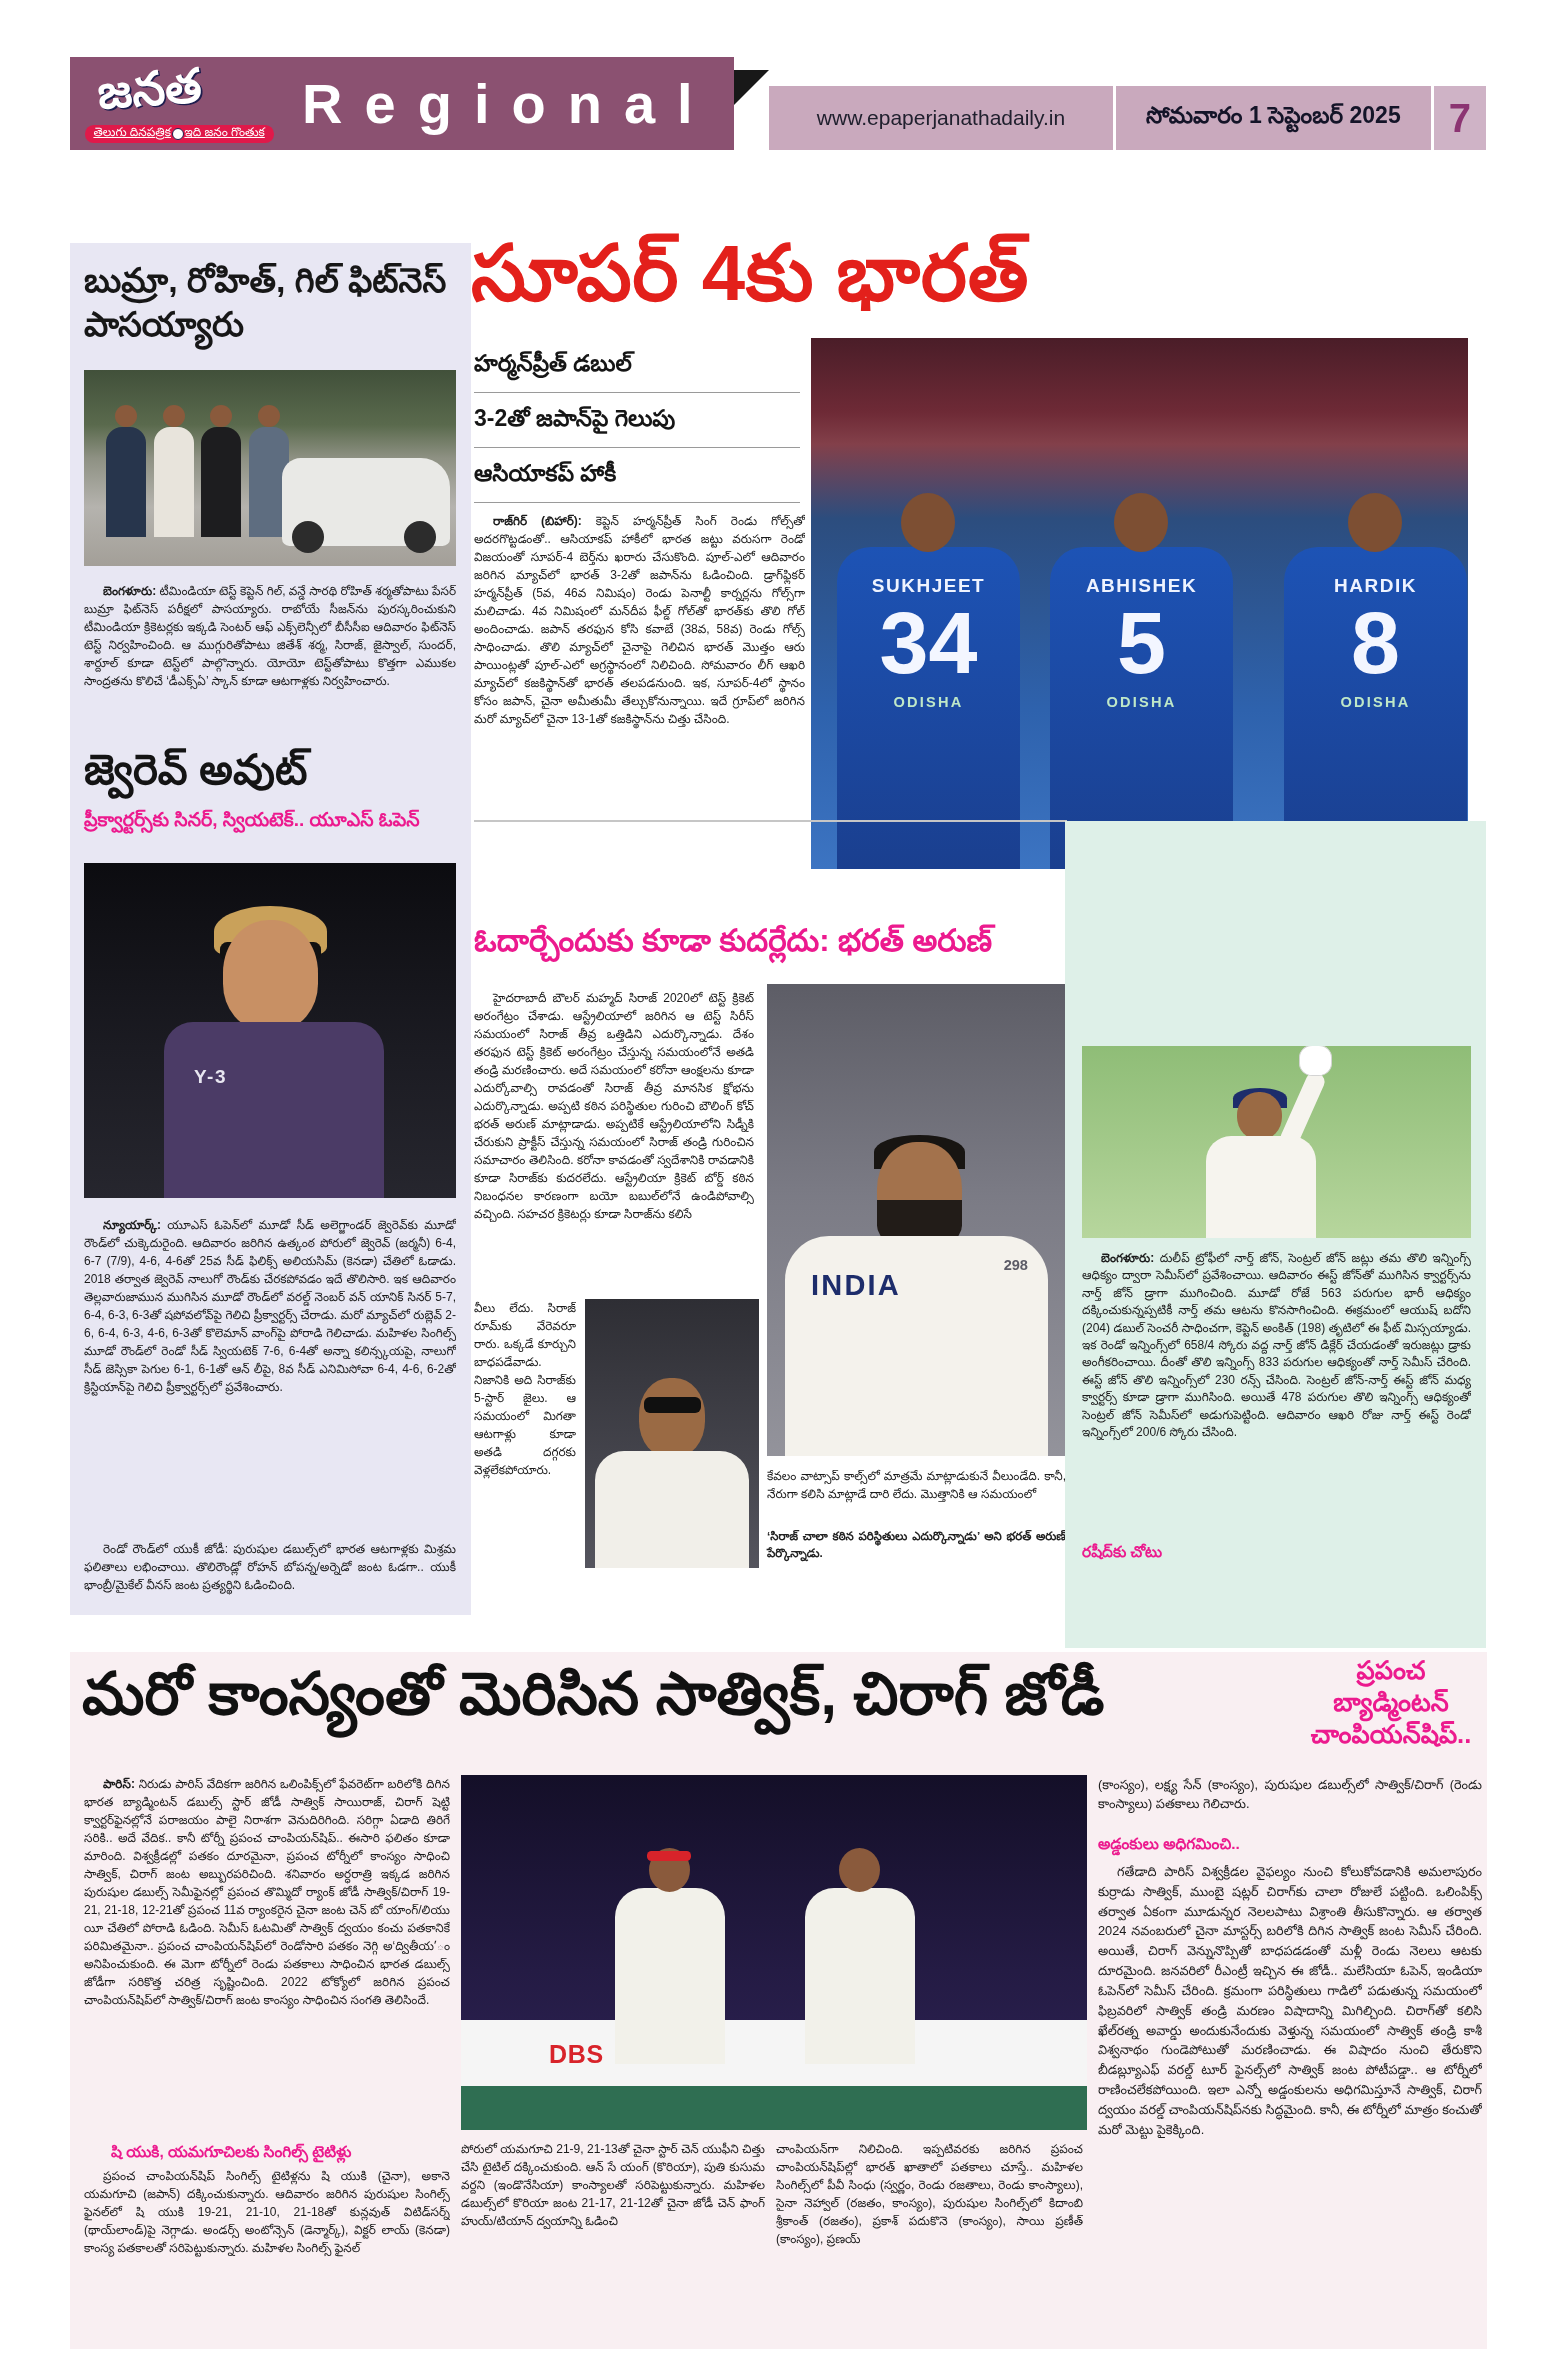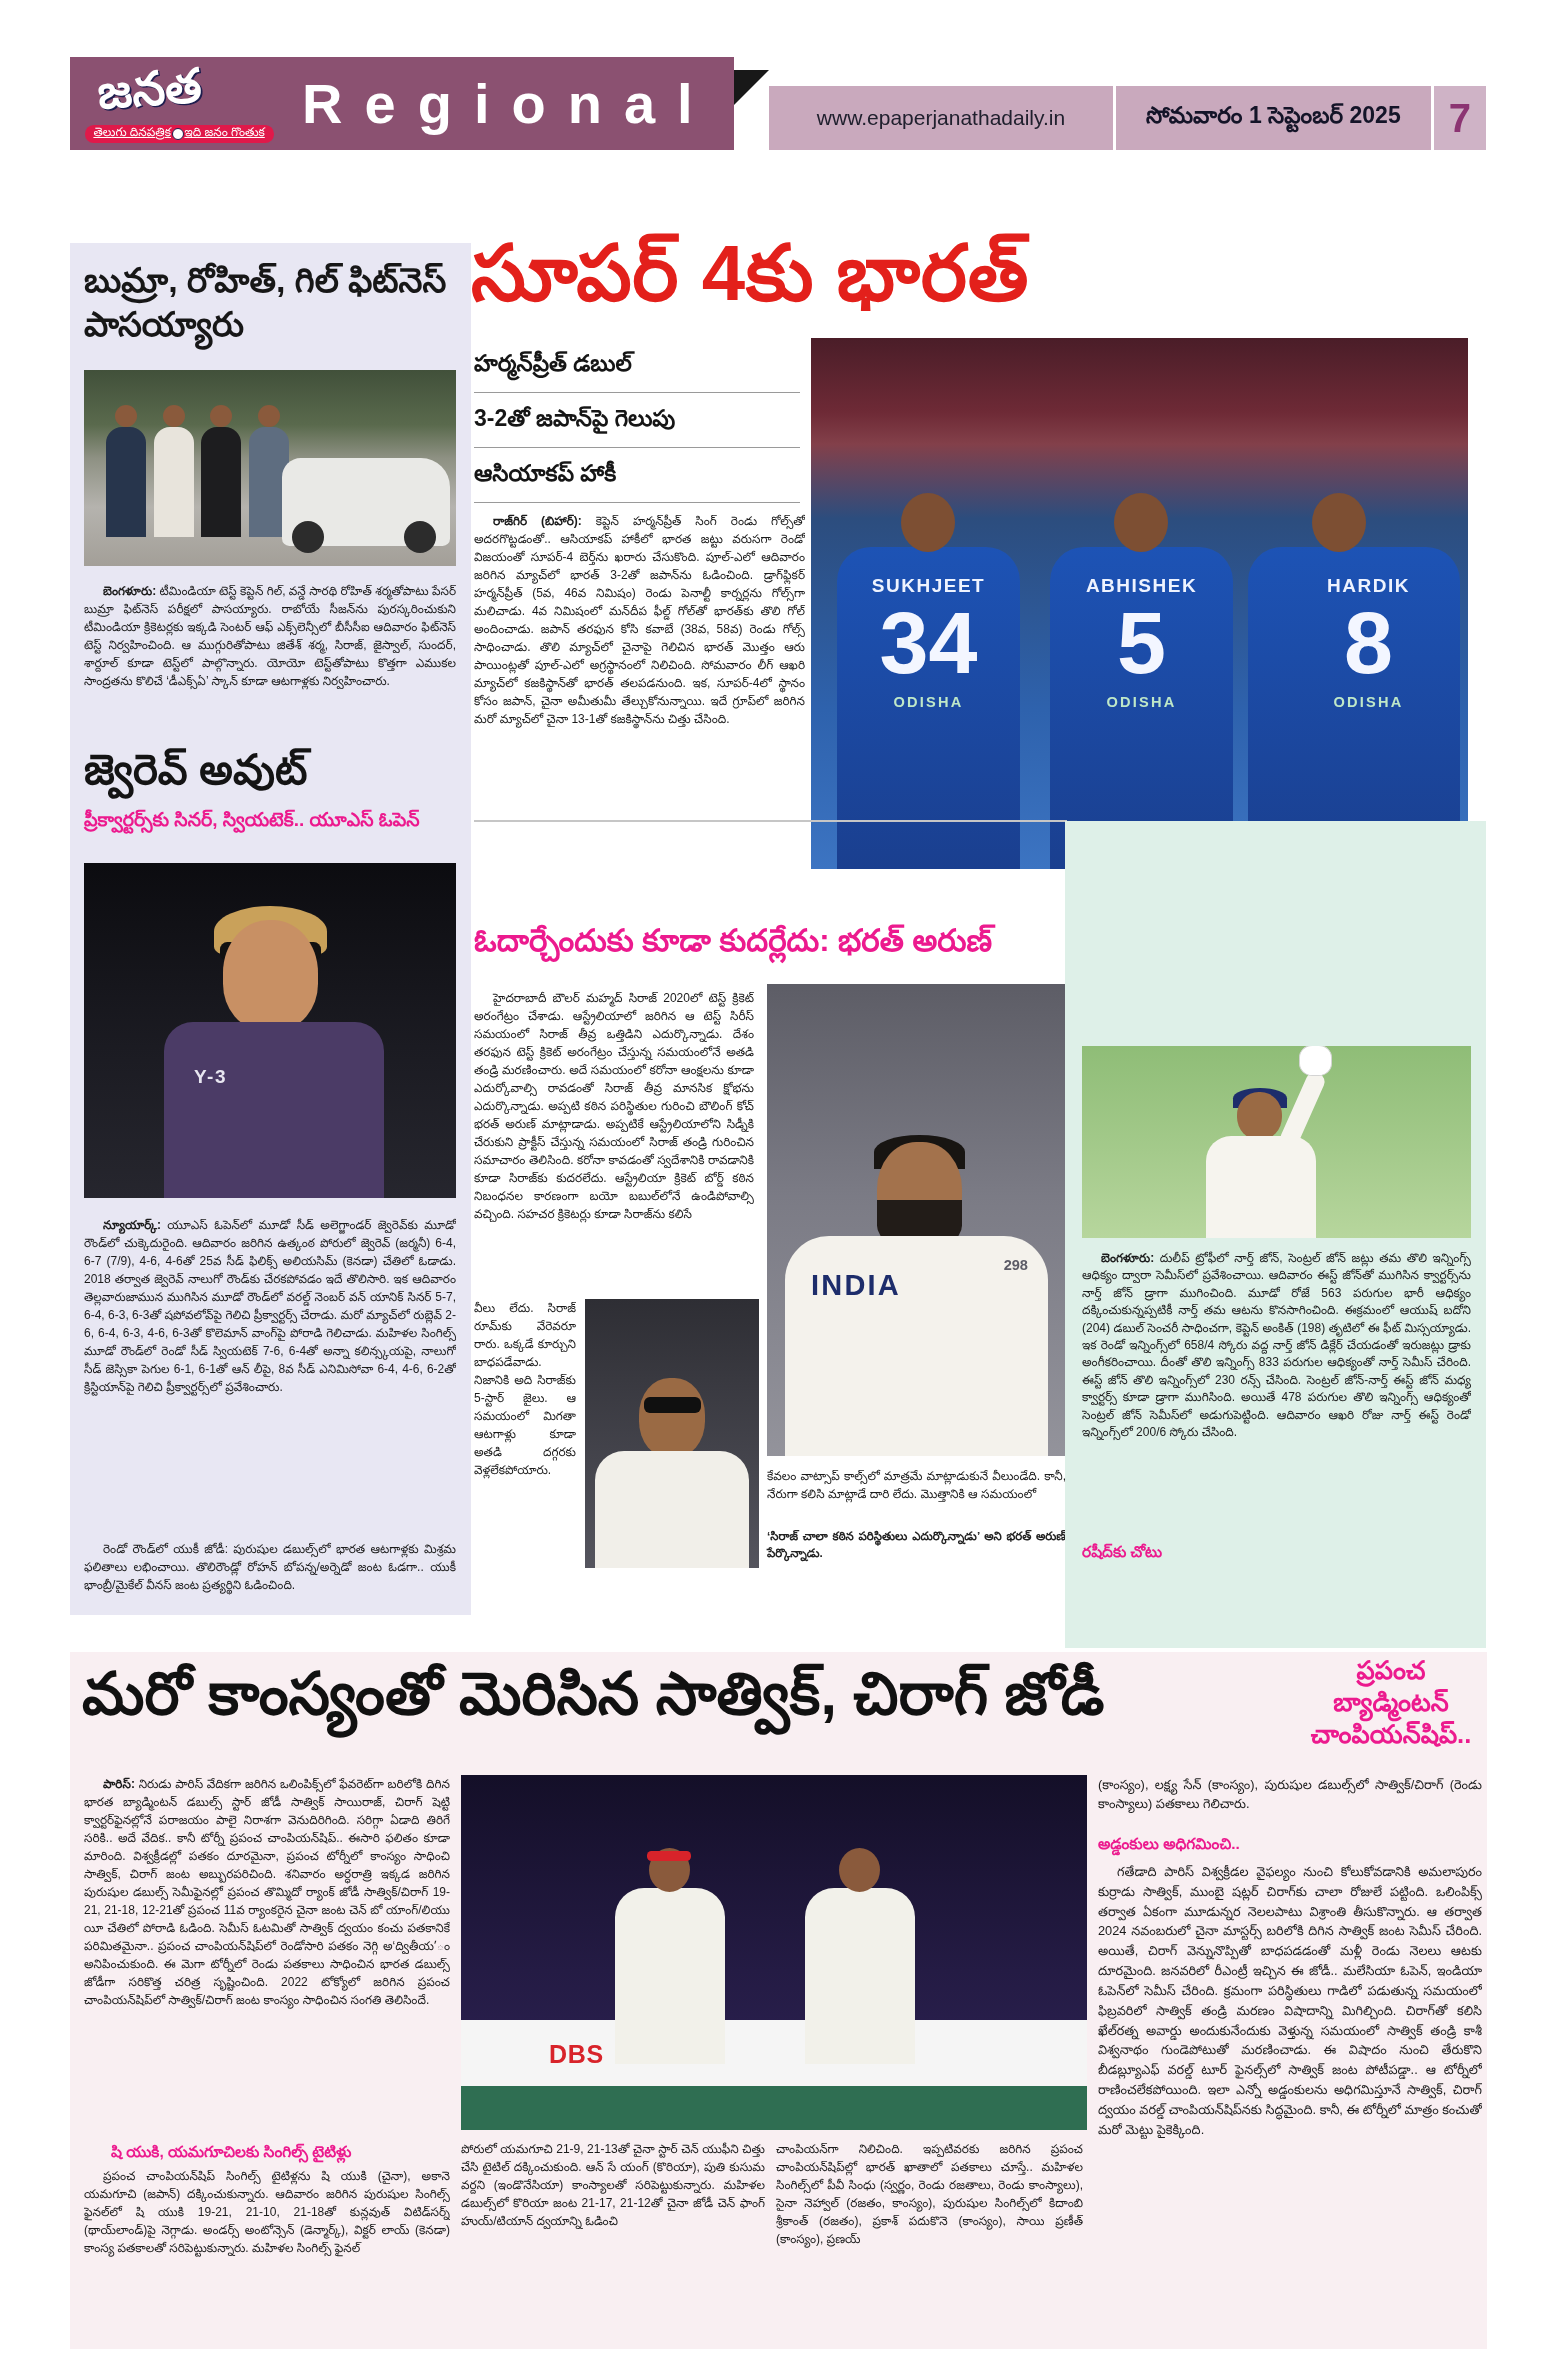--- a/index.html
+++ b/index.html
@@ -172,21 +172,21 @@
       <span class="nm">SUKHJEET</span>
       <span class="no">34</span>
       <span class="sp">ODISHA</span>
     </div>
     <div class="hk" style="left:239px;">
       <span class="hd"></span>
       <span class="nm">ABHISHEK</span>
       <span class="no">5</span>
       <span class="sp">ODISHA</span>
     </div>
-    <div class="hk" style="left:437px;padding-left:29px;">
+    <div class="hk" style="left:473px;">
       <span class="hd"></span>
       <span class="nm">HARDIK</span>
       <span class="no">8</span>
       <span class="sp">ODISHA</span>
     </div>
   </div>
 
   <div class="abs jt" style="left:474px;top:512px;width:331px;height:296px;">
     <p><b>రాజ్‌గిర్ (బిహార్): </b><span>కెప్టెన్ హర్మన్‌ప్రీత్ సింగ్ రెండు గోల్స్‌తో అదరగొట్టడంతో.. ఆసియాకప్ హాకీలో భారత జట్టు వరుసగా రెండో విజయంతో సూపర్-4 బెర్త్‌ను ఖరారు చేసుకొంది. పూల్-ఎలో ఆదివారం జరిగిన మ్యాచ్‌లో భారత్ 3-2తో జపాన్‌ను ఓడించింది. డ్రాగ్‌ఫ్లికర్ హర్మన్‌ప్రీత్ (5వ, 46వ నిమిషం) రెండు పెనాల్టీ కార్నర్లను గోల్స్‌గా మలిచాడు. 4వ నిమిషంలో మన్‌దీప ఫీల్డ్ గోల్‌తో భారత్‌కు తొలి గోల్ అందించాడు. జపాన్ తరఫున కోసి కవాబే (38వ, 58వ) రెండు గోల్స్ సాధించాడు. తొలి మ్యాచ్‌లో చైనాపై గెలిచిన భారత్ మొత్తం ఆరు పాయింట్లతో పూల్-ఎలో అగ్రస్థానంలో నిలిచింది. సోమవారం లీగ్ ఆఖరి మ్యాచ్‌లో కజకిస్థాన్‌తో భారత్ తలపడనుంది. ఇక, సూపర్-4లో స్థానం కోసం జపాన్, చైనా అమీతుమీ తేల్చుకోనున్నాయి. ఇదే గ్రూప్‌లో జరిగిన మరో మ్యాచ్‌లో చైనా 13-1తో కజకిస్థాన్‌ను చిత్తు చేసింది.</span></p>
   </div>

